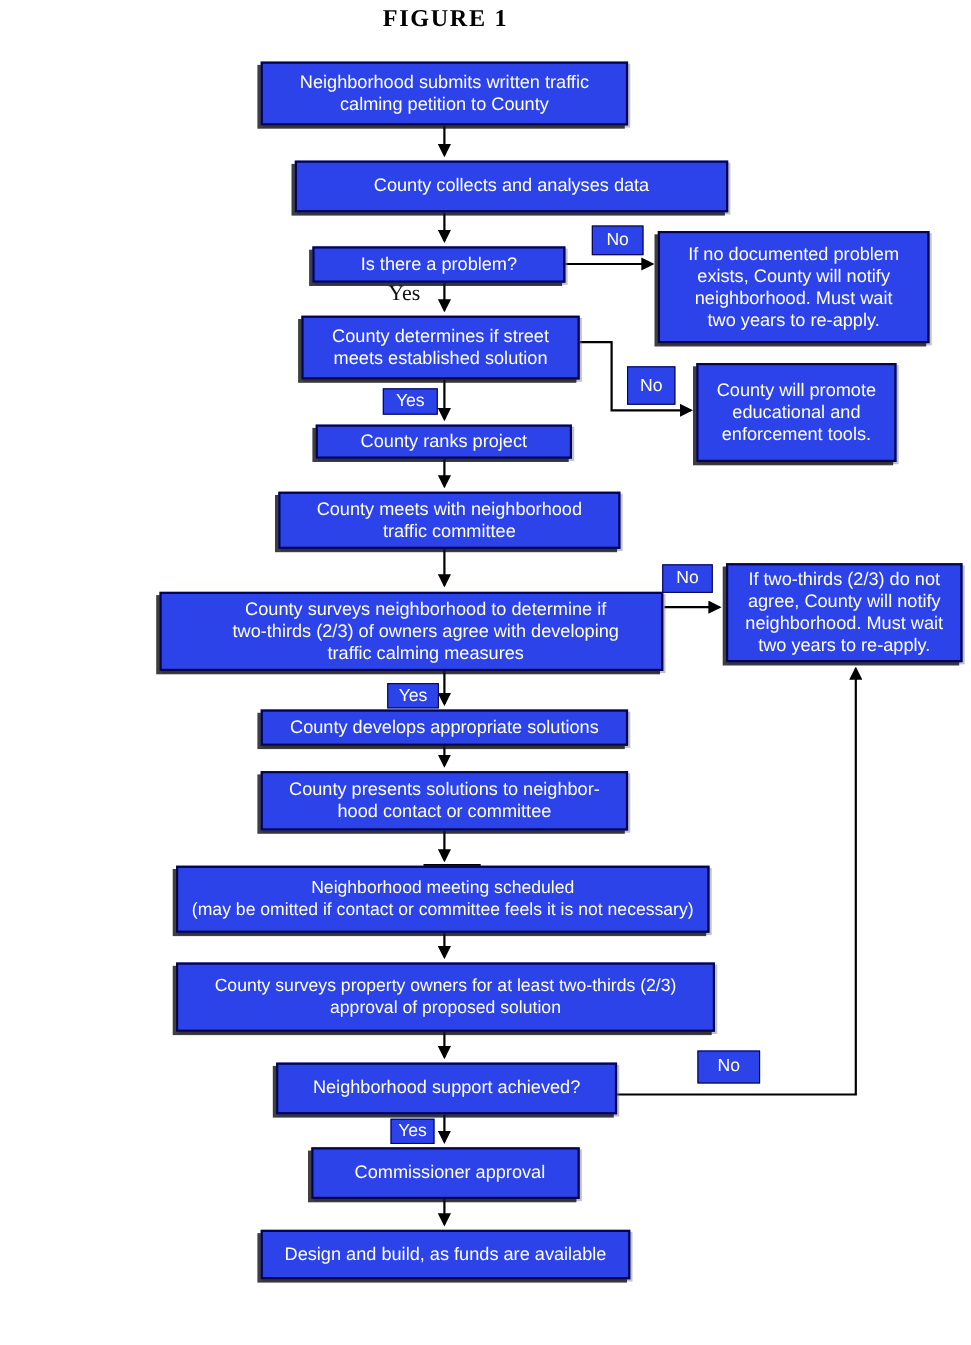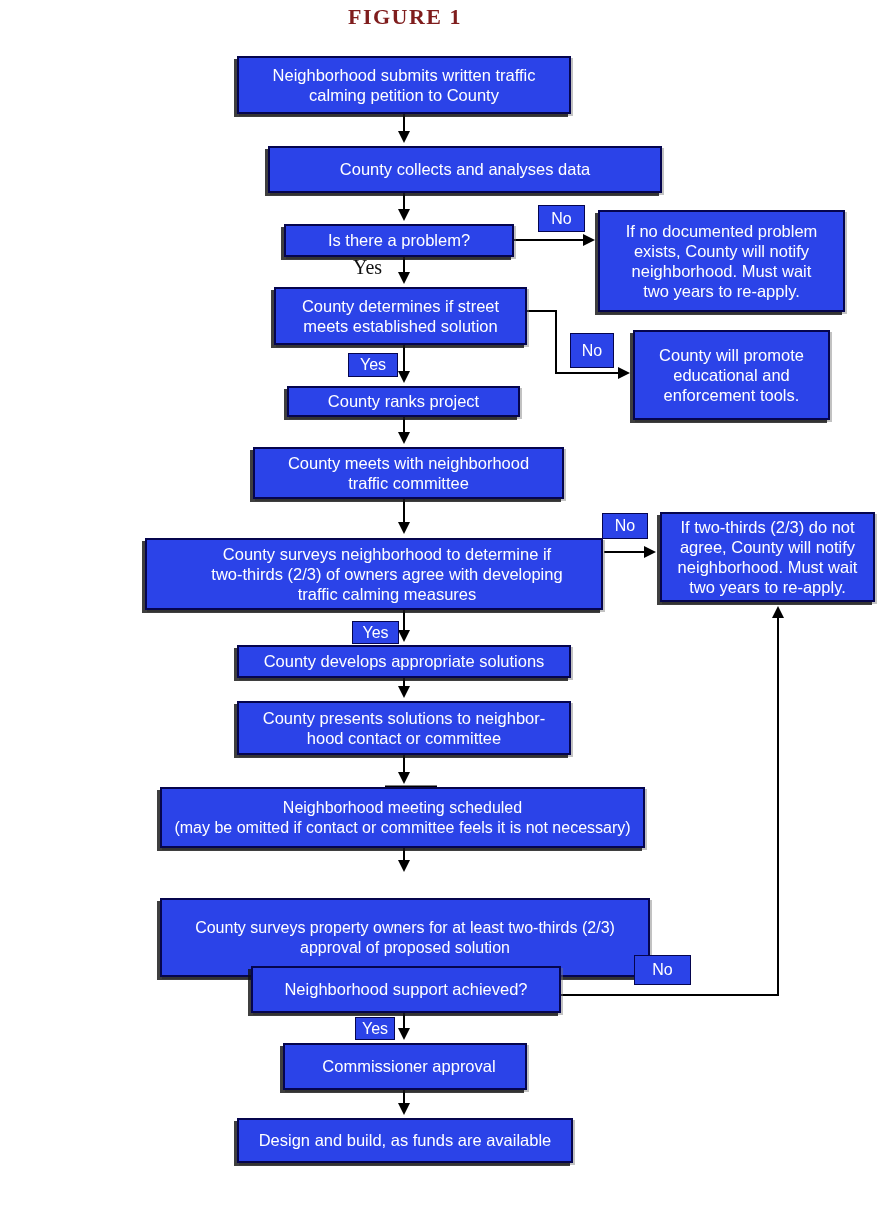--- a/index.html
+++ b/index.html
@@ -8,21 +8,21 @@
     width:883px;height:1223px;
     background:var(--page-bg,#fff);
     font-family:"Liberation Sans",sans-serif;
     overflow:hidden;
   }
   .fig-title{
     position:absolute;left:250px;top:4px;width:310px;
     text-align:center;
     font-family:"Liberation Serif",serif;
     font-size:22px;font-weight:600;letter-spacing:1.5px;
-    color:#7f1d1d;
+    color:#000000;
   }
   .node{
     position:absolute;
     background:var(--box-fill,#2b43e8);
     color:var(--box-text,#fff);
     border:2px solid var(--box-border,#05054e);
     box-shadow:-3px 3px 0 rgba(15,15,15,0.8), 2px 2px 0 rgba(120,120,120,0.45);
     display:flex;align-items:center;justify-content:center;
     text-align:center;
     font-size:16.5px;line-height:1.22;
@@ -90,21 +90,21 @@
   <div class="node" style="left:284px;top:224px;width:230px;height:33px;">Is there a problem?</div>
 
   <div class="node" style="left:598px;top:210px;width:247px;height:102px;">If no documented problem
 exists, County will notify
 neighborhood. Must wait
 two years to re-apply.</div>
 
   <div class="node" style="left:274px;top:287px;width:253px;height:58px;">County determines if street
 meets established solution</div>
 
-  <div class="node" style="left:633px;top:330px;width:197px;height:90px;">County will promote
+  <div class="node" style="left:633px;top:330px;width:182px;height:90px;">County will promote
 educational and
 enforcement tools.</div>
 
   <div class="node" style="left:287px;top:386px;width:233px;height:31px;">County ranks project</div>
 
   <div class="node" style="left:253px;top:447px;width:311px;height:52px;">County meets with neighborhood
 traffic committee</div>
 
   <div class="node" style="left:145px;top:538px;width:458px;height:72px;padding-left:32px;">County surveys neighborhood to determine if
 two-thirds (2/3) of owners agree with developing
@@ -116,21 +116,21 @@
 two years to re-apply.</div>
 
   <div class="node" style="left:237px;top:645px;width:334px;height:33px;">County develops appropriate solutions</div>
 
   <div class="node small-text" style="left:160px;top:787px;width:485px;height:61px;">Neighborhood meeting scheduled
 (may be omitted if contact or committee feels it is not necessary)</div>
 
   <div class="node" style="left:237px;top:701px;width:334px;height:54px;">County presents solutions to neighbor-
 hood contact or committee</div>
 
-  <div class="node small-text" style="left:160px;top:898px;width:490px;height:79px;">County surveys property owners for at least two-thirds (2/3)
+  <div class="node small-text" style="left:160px;top:875px;width:490px;height:63px;">County surveys property owners for at least two-thirds (2/3)
 approval of proposed solution</div>
 
   <div class="node" style="left:251px;top:966px;width:310px;height:47px;">Neighborhood support achieved?</div>
 
   <div class="node" style="left:283px;top:1043px;width:244px;height:47px;padding-left:14px;">Commissioner approval</div>
 
   <div class="node" style="left:237px;top:1118px;width:336px;height:45px;">Design and build, as funds are available</div>
 
   <div class="badge" style="left:538px;top:205px;width:47px;height:27px;">No</div>
 

